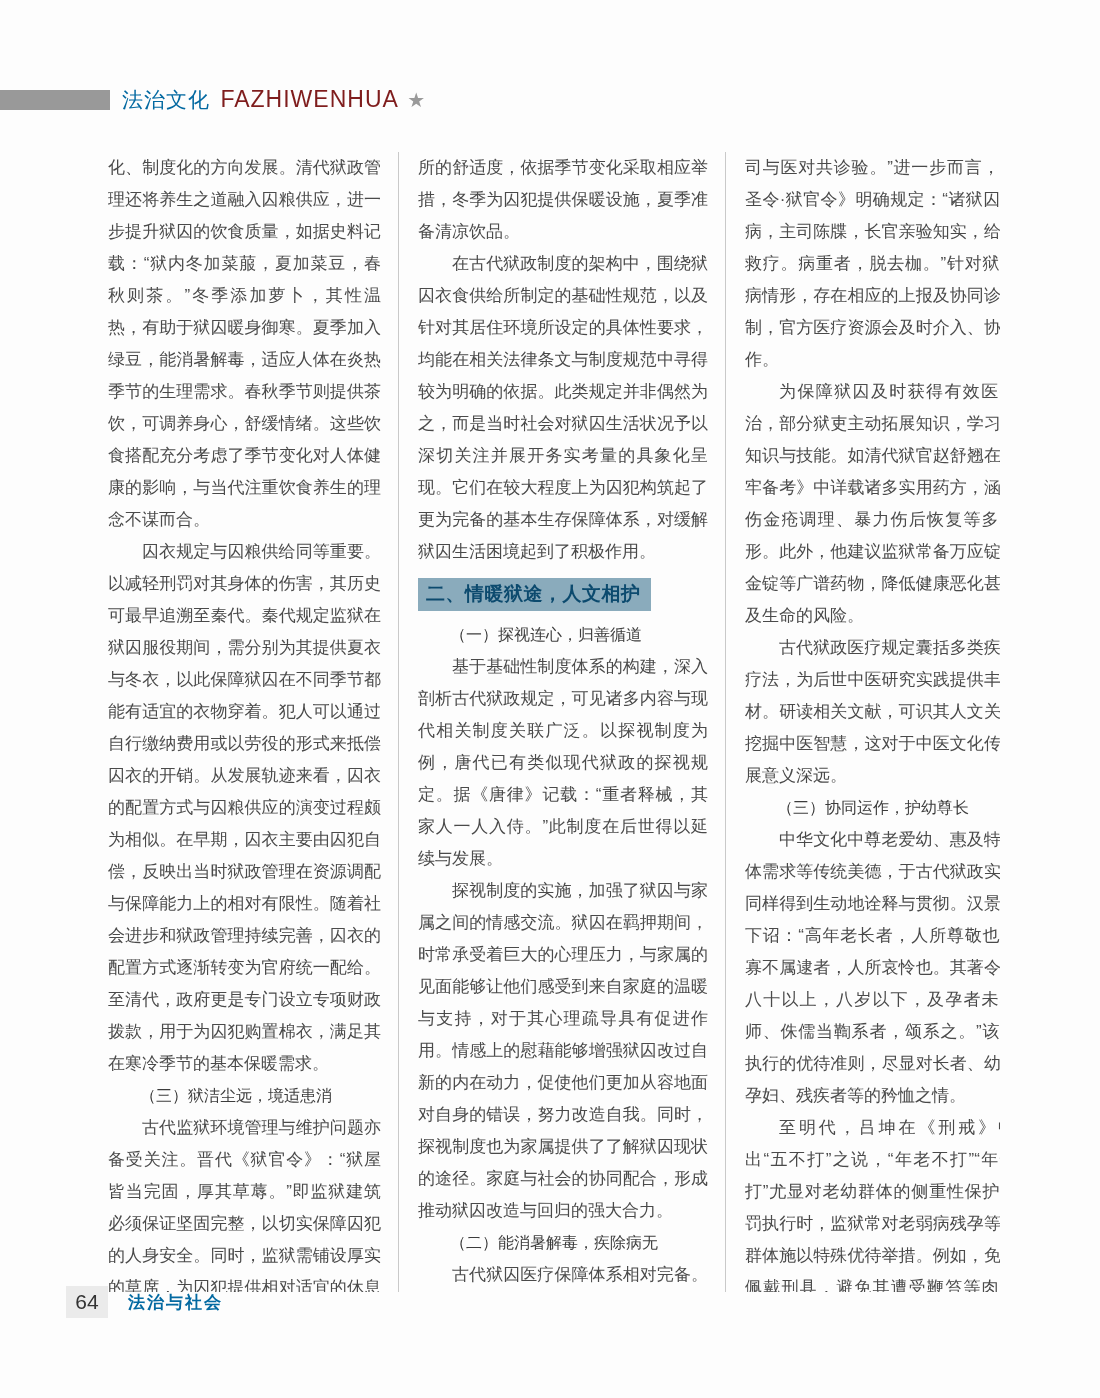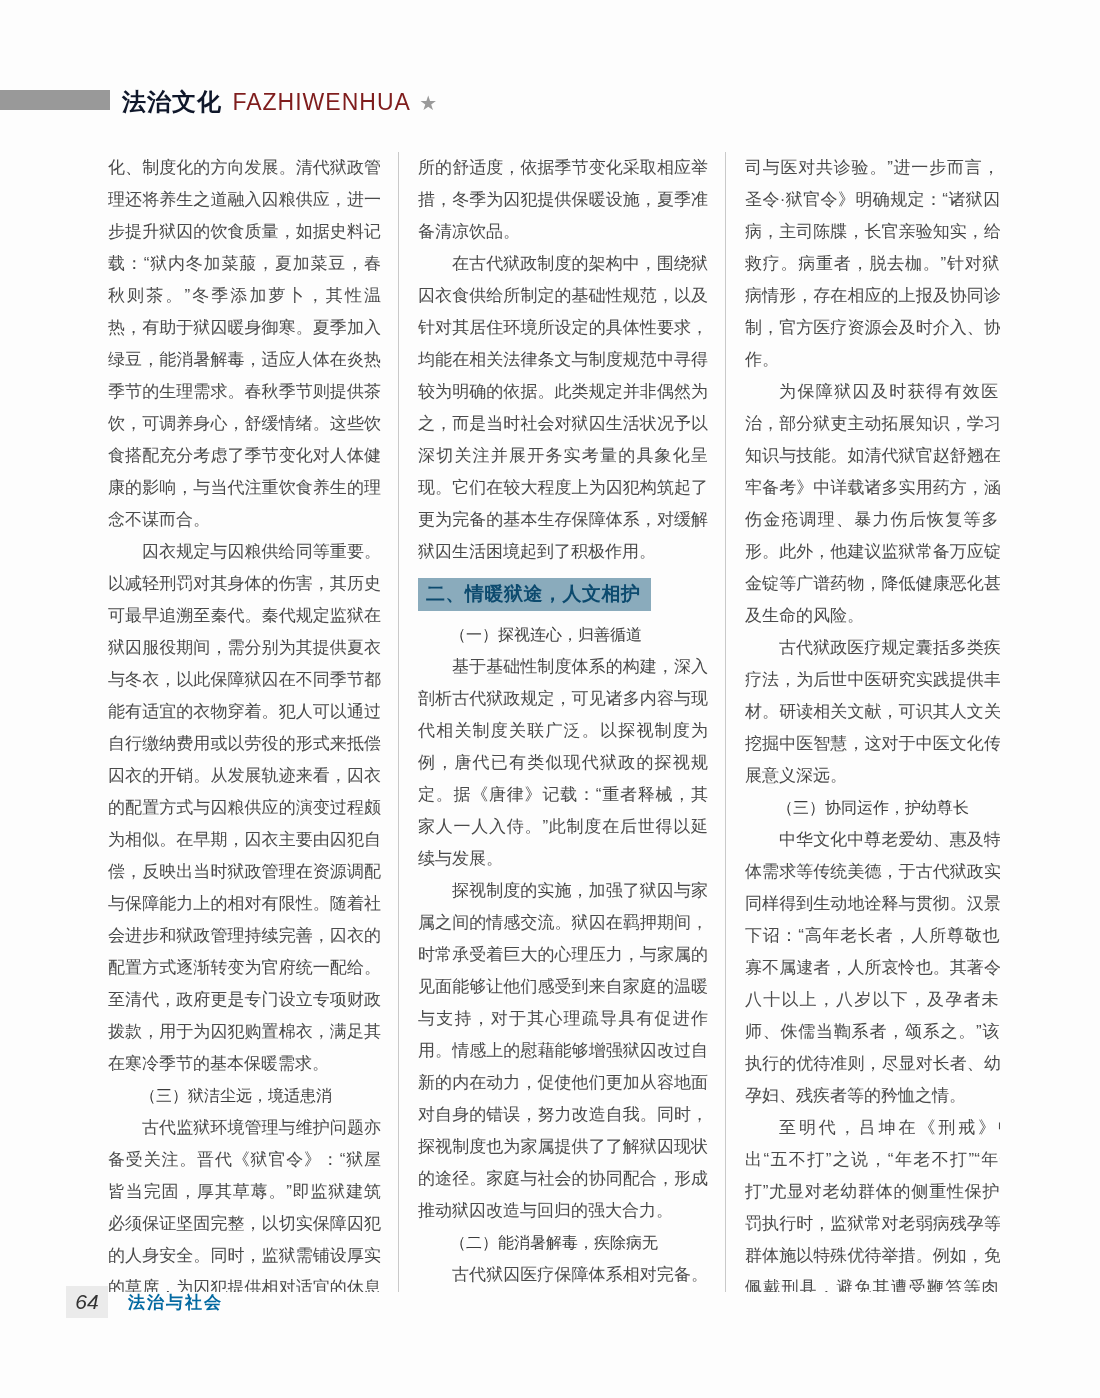--- a/index.html
+++ b/index.html
@@ -16,21 +16,21 @@
   }
 
   
   .header { position: absolute; top: 88px; left: 0; height: 26px; width: 100%; }
   .header-bar {
     position: absolute; left: 0; top: 2px;
     width: 110px; height: 20px;
     background: #999999;
   }
   .header-title { position: absolute; left: 122px; top: -2px; white-space: nowrap; }
-  .header-title .cn { font-size: 24px; font-weight: 700; color: #0f172a; letter-spacing: 1px; }
+  .header-title .cn { font-size: 21px; font-weight: 400; color: #0369a1; letter-spacing: 1px; }
   .header-title .en { font-size: 23px; font-weight: 400; color: #7f1d1d; letter-spacing: 1px; margin-left: 6px; }
   .header-title .star { font-size: 20px; color: #9a9a9a; margin-left: 4px; }
 
   
   .cols {
     position: absolute;
     left: 108px; top: 152px;
     width: 892px; height: 1140px;
     display: flex;
     overflow: hidden;
@@ -76,21 +76,20 @@
   
   .footer { position: absolute; left: 0; top: 1286px; width: 100%; height: 40px; }
   .footer-num {
     position: absolute; left: 66px; top: 0;
     width: 42px; height: 32px;
     background: #ebebeb;
     color: #333333;
     font-size: 21px;
     text-align: center;
     line-height: 32px;
-    font-style: italic;
   }
   .footer-journal {
     position: absolute; left: 128px; top: 5px;
     font-size: 17px;
     font-weight: 700;
     color: #0369a1;
     letter-spacing: 2px;
   }
 </style>
 </head>

